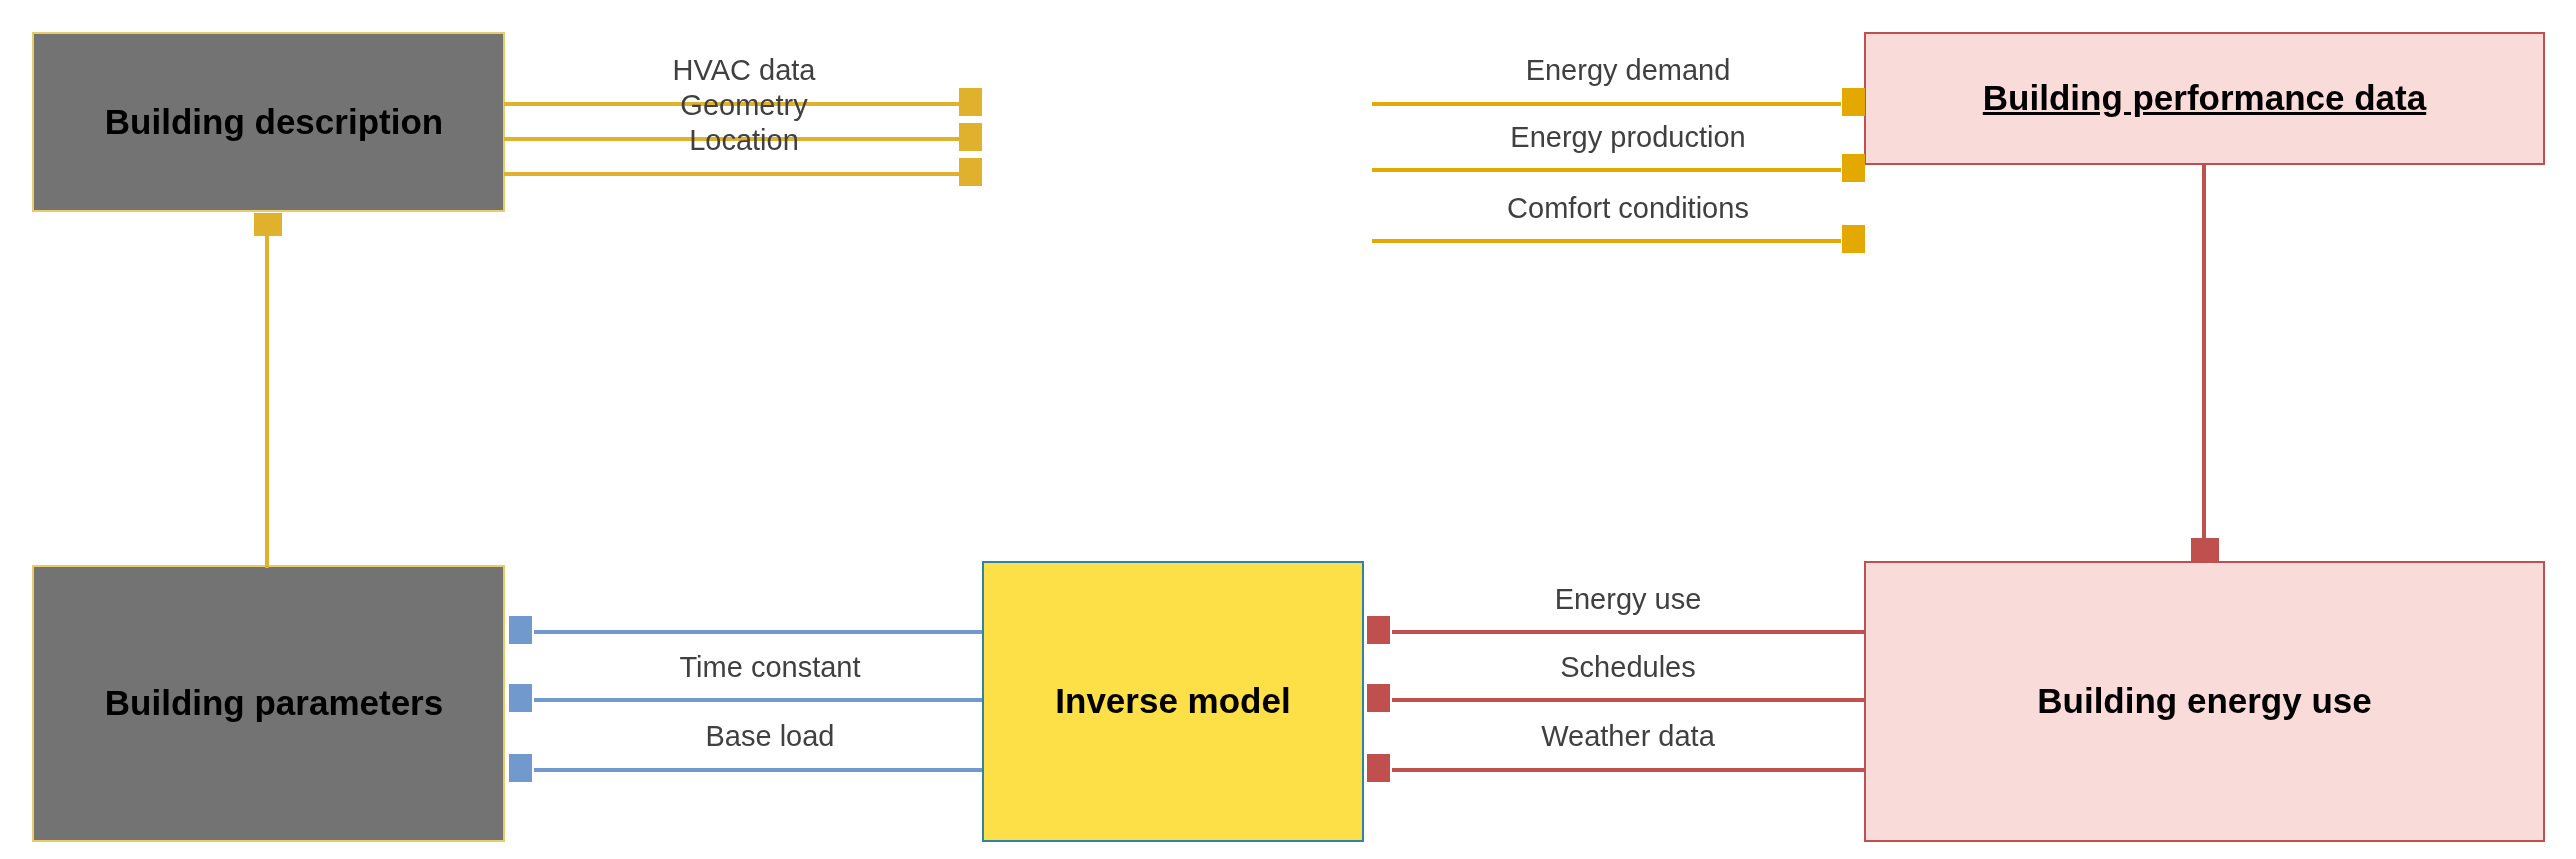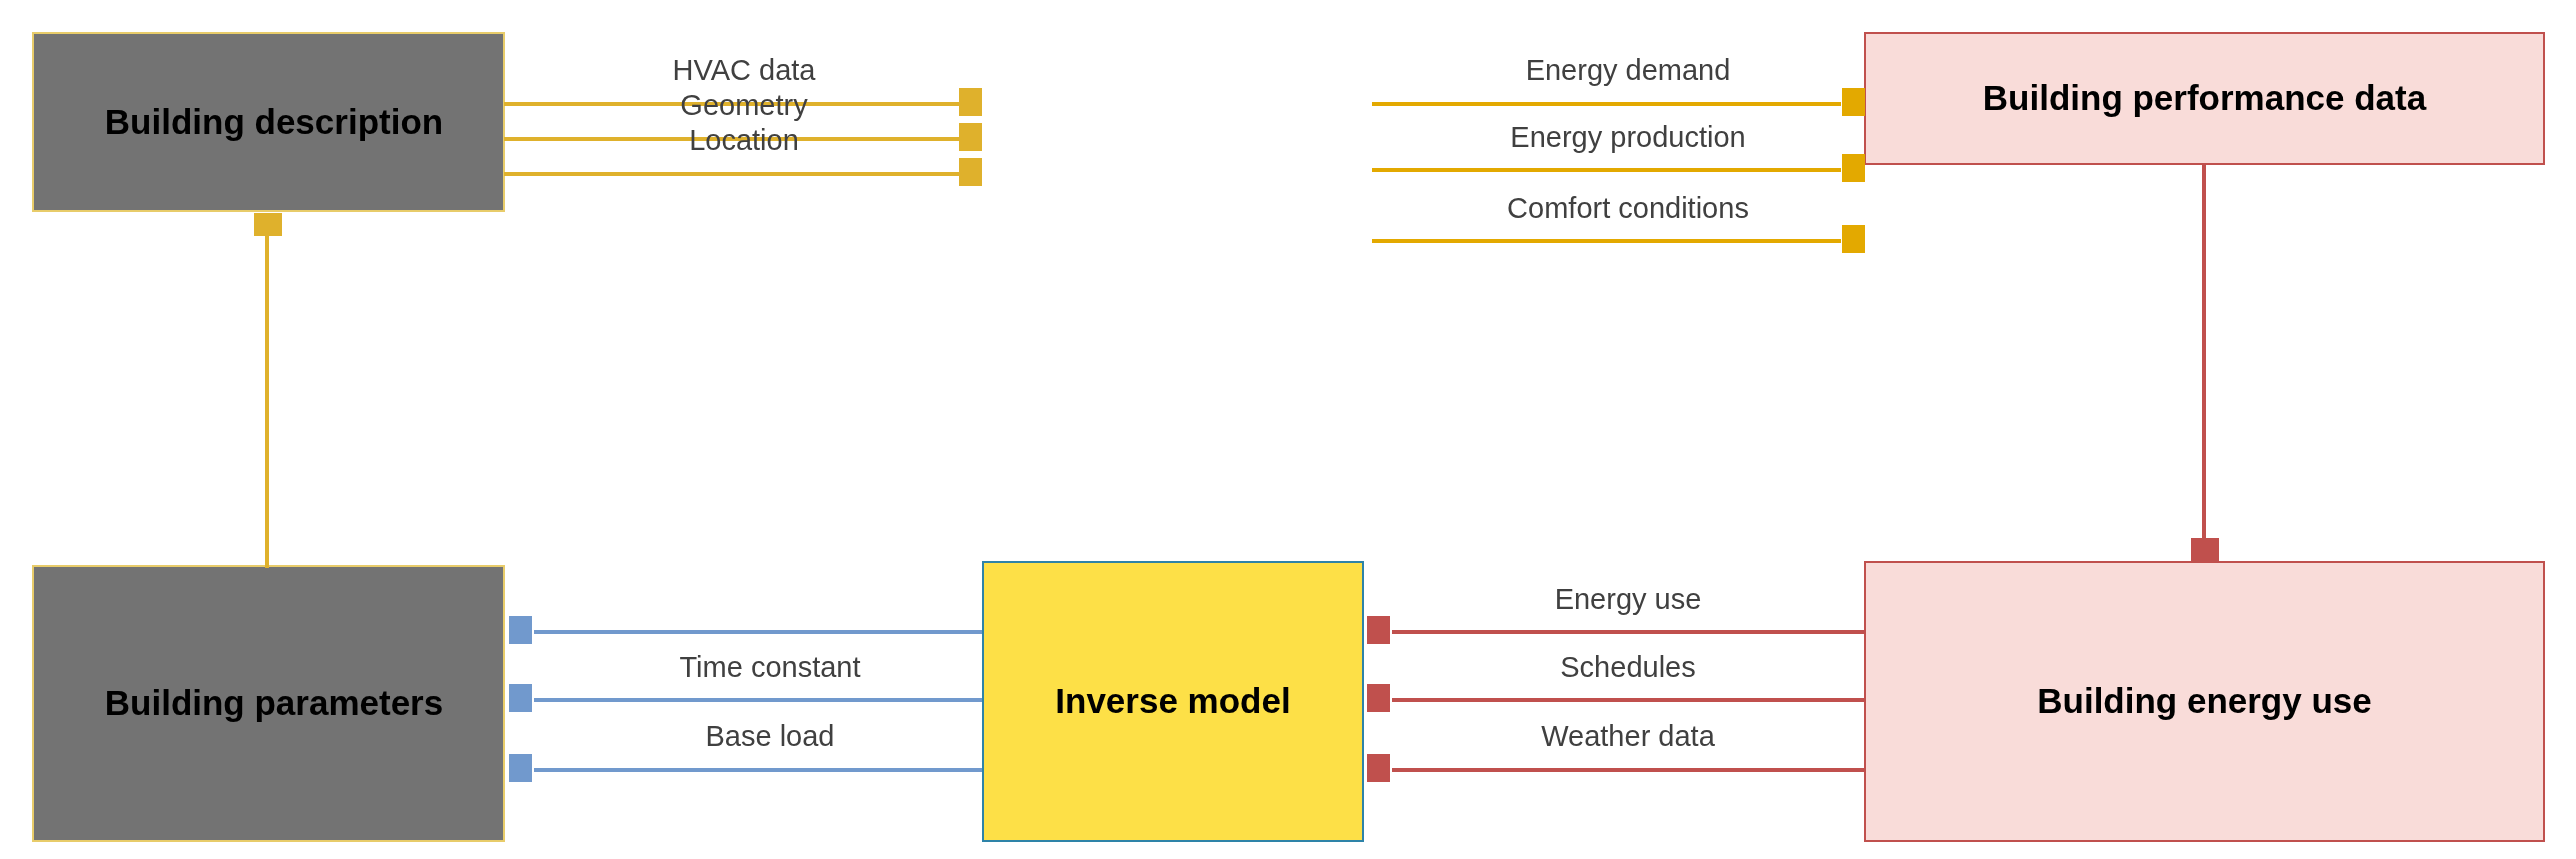--- a/index.html
+++ b/index.html
@@ -98,21 +98,21 @@
 </head>
 <body>
 
 <div id="canvas">
 
   <div class="node yellow" style="left:31.5px; top:32px; width:473px; height:180px;">
     <span class="node-label">Building description</span>
   </div>
 
 
-  <div class="node pink" style="left:1864px; top:32px; width:681px; height:133px;">
+  <div class="node pink" style="left:1864px; top:32px; width:681px; height:133px;text-decoration:underline;">
     <span class="node-label">Building performance data</span>
   </div>
 
   <div class="node yellow" style="left:31.5px; top:565px; width:473px; height:277px;">
     <span class="node-label">Building parameters</span>
   </div>
 
   <div class="node blue" style="left:982px; top:561px; width:382px; height:281px;">
     <span class="node-label">Inverse model</span>
   </div>

